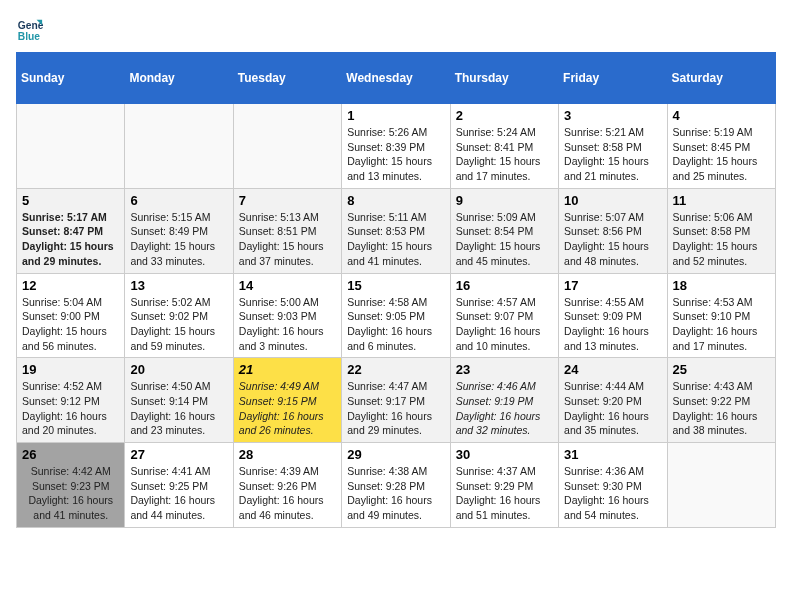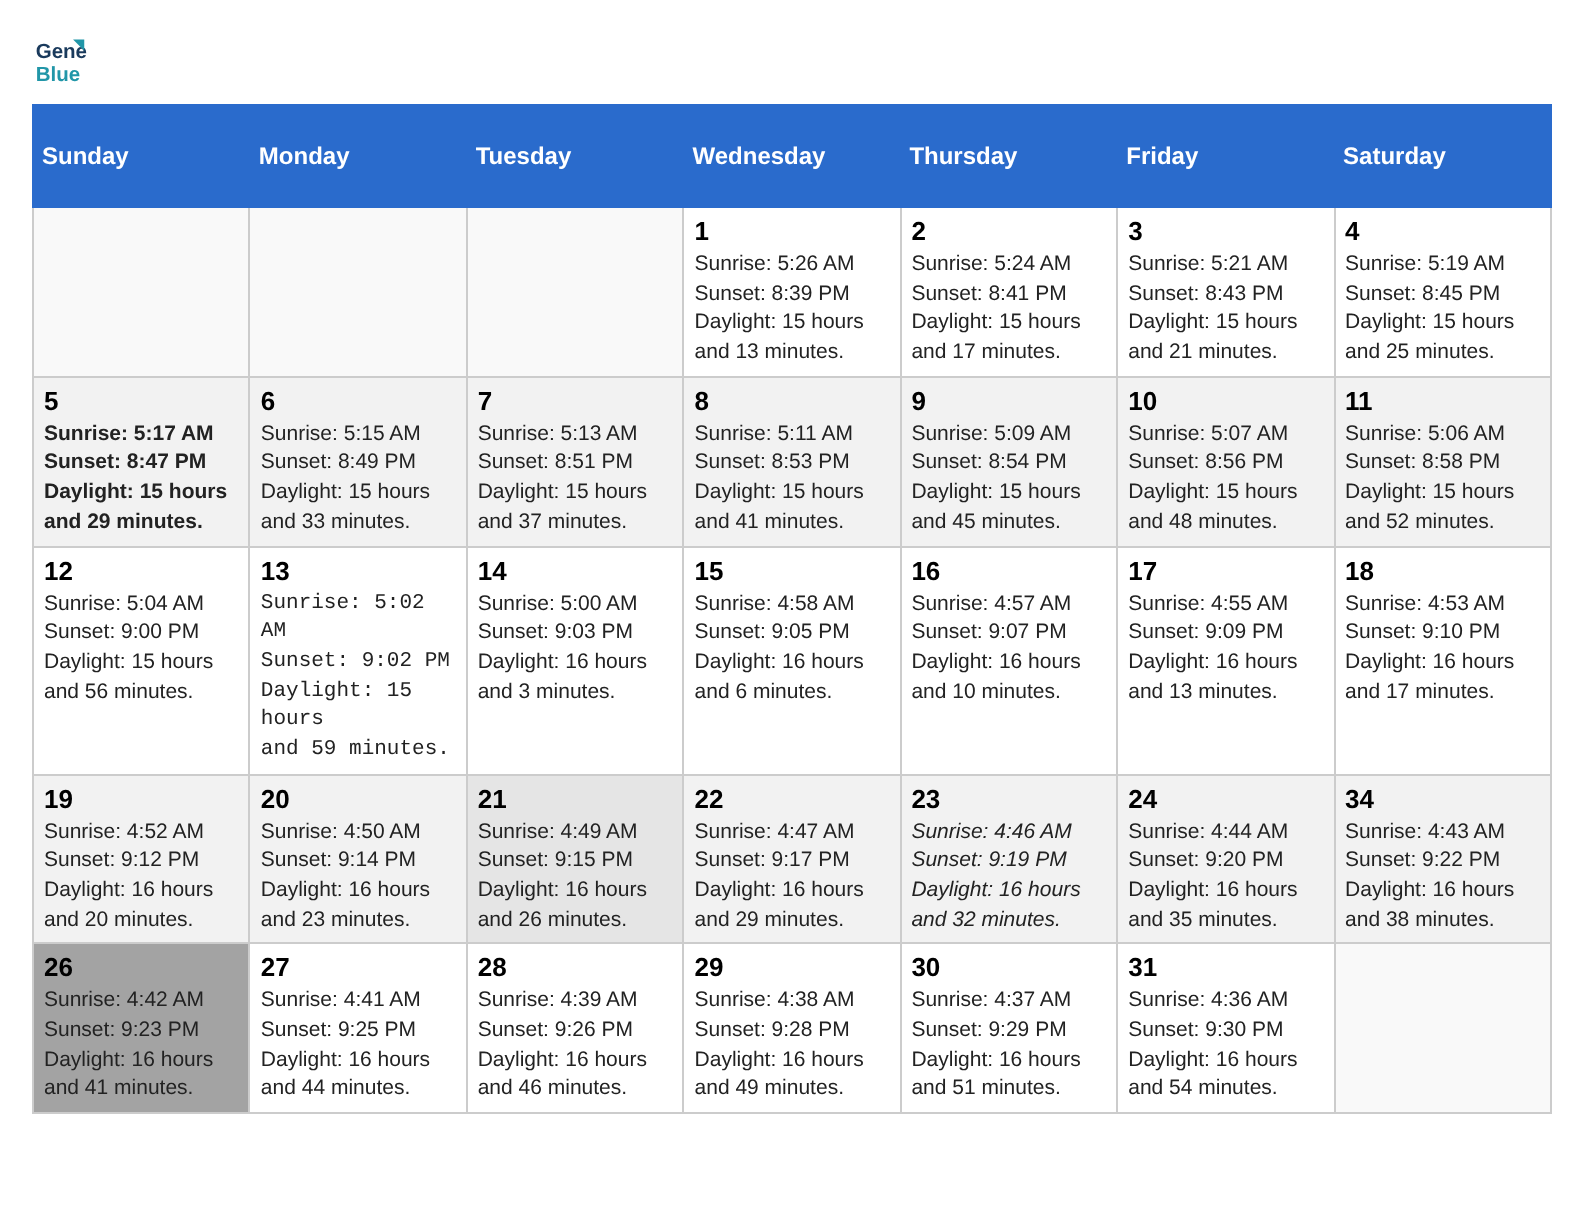--- a/index.html
+++ b/index.html
@@ -131,21 +131,21 @@
         <td style="background: rgb(255, 255, 255);">
           <span class="day-num">2</span>
           <div class="day-info" style="white-space: pre-line;">Sunrise: 5:24 AM
 Sunset: 8:41 PM
 Daylight: 15 hours
 and 17 minutes.</div>
         </td>
         <td style="background: rgb(255, 255, 255);">
           <span class="day-num">3</span>
           <div class="day-info" style="white-space: pre-line;">Sunrise: 5:21 AM
-Sunset: 8:43 PM
+Sunset: 8:58 PM
 Daylight: 15 hours
 and 21 minutes.</div>
         </td>
         <td style="background: rgb(255, 255, 255);">
           <span class="day-num">4</span>
           <div class="day-info" style="white-space: pre-line;">Sunrise: 5:19 AM
 Sunset: 8:45 PM
 Daylight: 15 hours
 and 25 minutes.</div>
         </td>
@@ -204,21 +204,21 @@
       <tr>
         <td style="background: rgb(255, 255, 255);">
           <span class="day-num">12</span>
           <div class="day-info" style="white-space: pre-line;">Sunrise: 5:04 AM
 Sunset: 9:00 PM
 Daylight: 15 hours
 and 56 minutes.</div>
         </td>
         <td style="background: rgb(255, 255, 255);">
           <span class="day-num">13</span>
-          <div class="day-info" style="white-space: pre-line; font-family: Liberation Mono, monospace;">Sunrise: 5:02 AM
+          <div class="day-info" style="white-space: pre-line;">Sunrise: 5:02 AM
 Sunset: 9:02 PM
 Daylight: 15 hours
 and 59 minutes.</div>
         </td>
         <td style="background: rgb(255, 255, 255);">
           <span class="day-num">14</span>
           <div class="day-info" style="white-space: pre-line;">Sunrise: 5:00 AM
 Sunset: 9:03 PM
 Daylight: 16 hours
 and 3 minutes.</div>
@@ -260,21 +260,21 @@
 Daylight: 16 hours
 and 20 minutes.</div>
         </td>
         <td style="background: rgb(242, 242, 242);">
           <span class="day-num">20</span>
           <div class="day-info" style="white-space: pre-line;">Sunrise: 4:50 AM
 Sunset: 9:14 PM
 Daylight: 16 hours
 and 23 minutes.</div>
         </td>
-        <td style="background: #e5e5e5;">
+        <td style="background: #fde047; font-style: italic;">
           <span class="day-num">21</span>
           <div class="day-info" style="white-space: pre-line;">Sunrise: 4:49 AM
 Sunset: 9:15 PM
 Daylight: 16 hours
 and 26 minutes.</div>
         </td>
         <td style="background: rgb(242, 242, 242);">
           <span class="day-num">22</span>
           <div class="day-info" style="white-space: pre-line;">Sunrise: 4:47 AM
 Sunset: 9:17 PM
@@ -289,31 +289,31 @@
 and 32 minutes.</div>
         </td>
         <td style="background: rgb(242, 242, 242);">
           <span class="day-num">24</span>
           <div class="day-info" style="white-space: pre-line;">Sunrise: 4:44 AM
 Sunset: 9:20 PM
 Daylight: 16 hours
 and 35 minutes.</div>
         </td>
         <td style="background: rgb(242, 242, 242);">
-          <span class="day-num">34</span>
+          <span class="day-num">25</span>
           <div class="day-info" style="white-space: pre-line;">Sunrise: 4:43 AM
 Sunset: 9:22 PM
 Daylight: 16 hours
 and 38 minutes.</div>
         </td>
       </tr>
       <tr>
         <td style="background: #a3a3a3;">
           <span class="day-num">26</span>
-          <div class="day-info" style="white-space: pre-line;">Sunrise: 4:42 AM
+          <div class="day-info" style="white-space: pre-line; text-align: center;">Sunrise: 4:42 AM
 Sunset: 9:23 PM
 Daylight: 16 hours
 and 41 minutes.</div>
         </td>
         <td style="background: rgb(255, 255, 255);">
           <span class="day-num">27</span>
           <div class="day-info" style="white-space: pre-line;">Sunrise: 4:41 AM
 Sunset: 9:25 PM
 Daylight: 16 hours
 and 44 minutes.</div>

